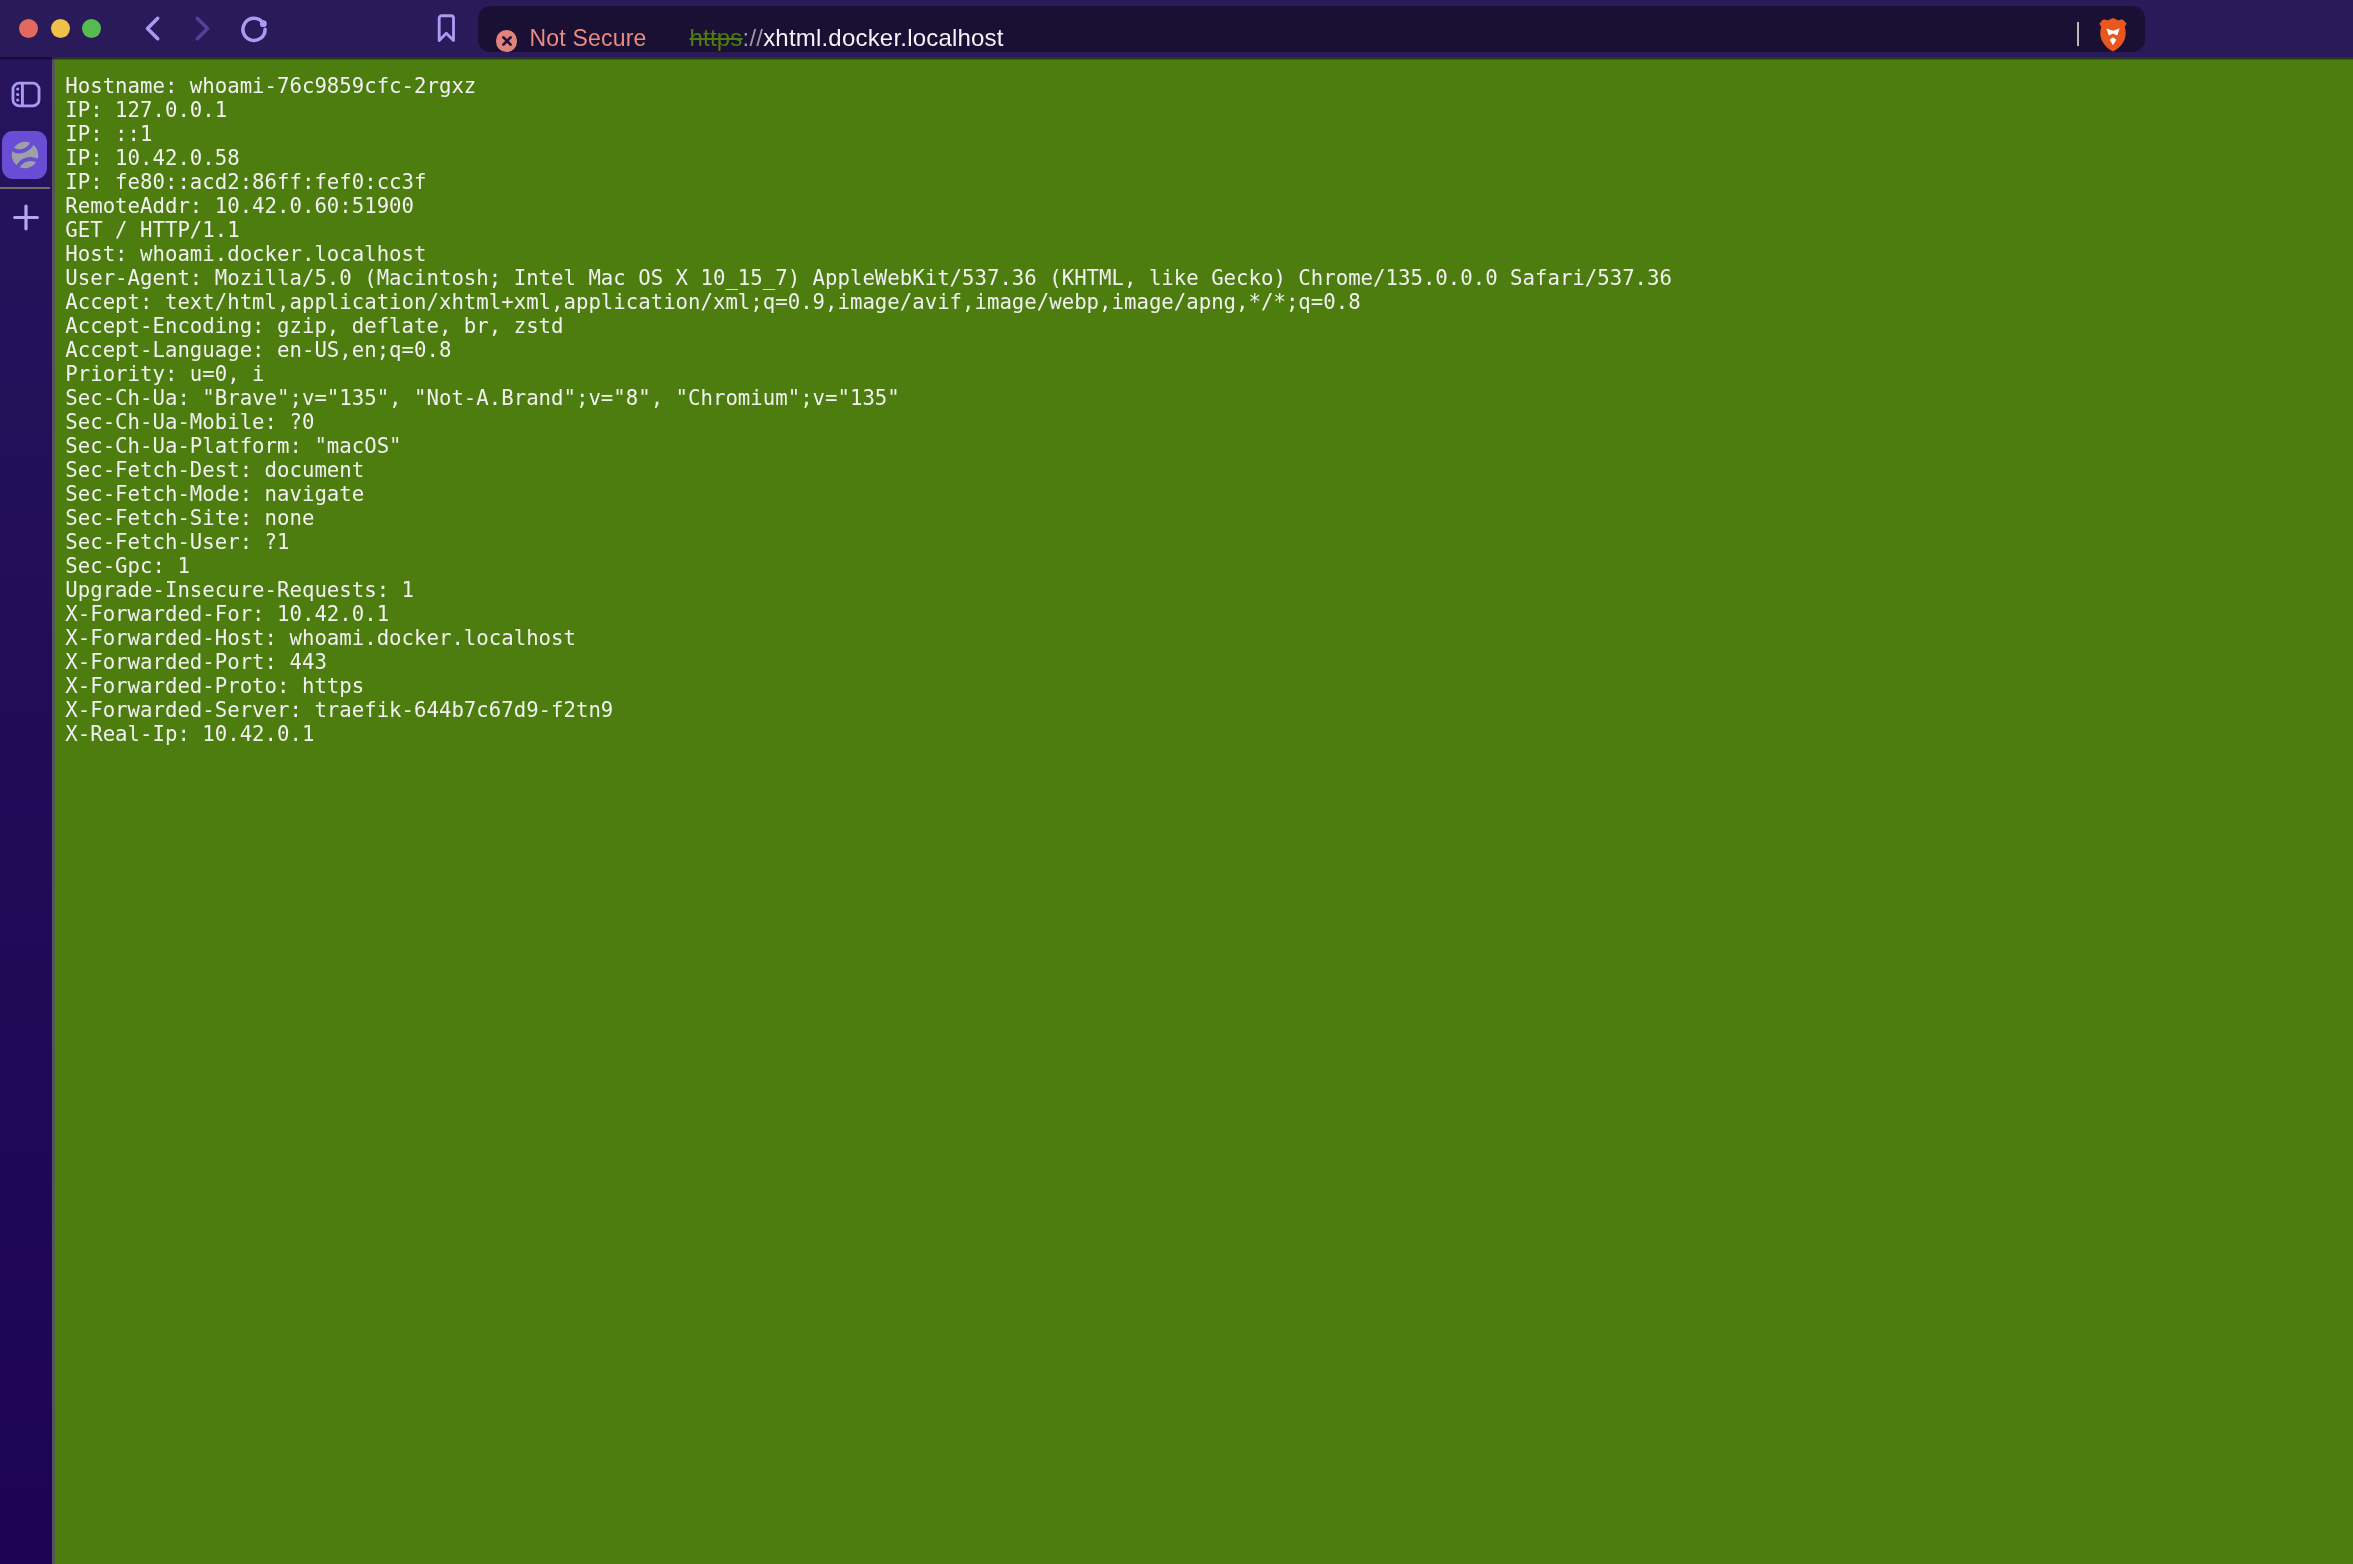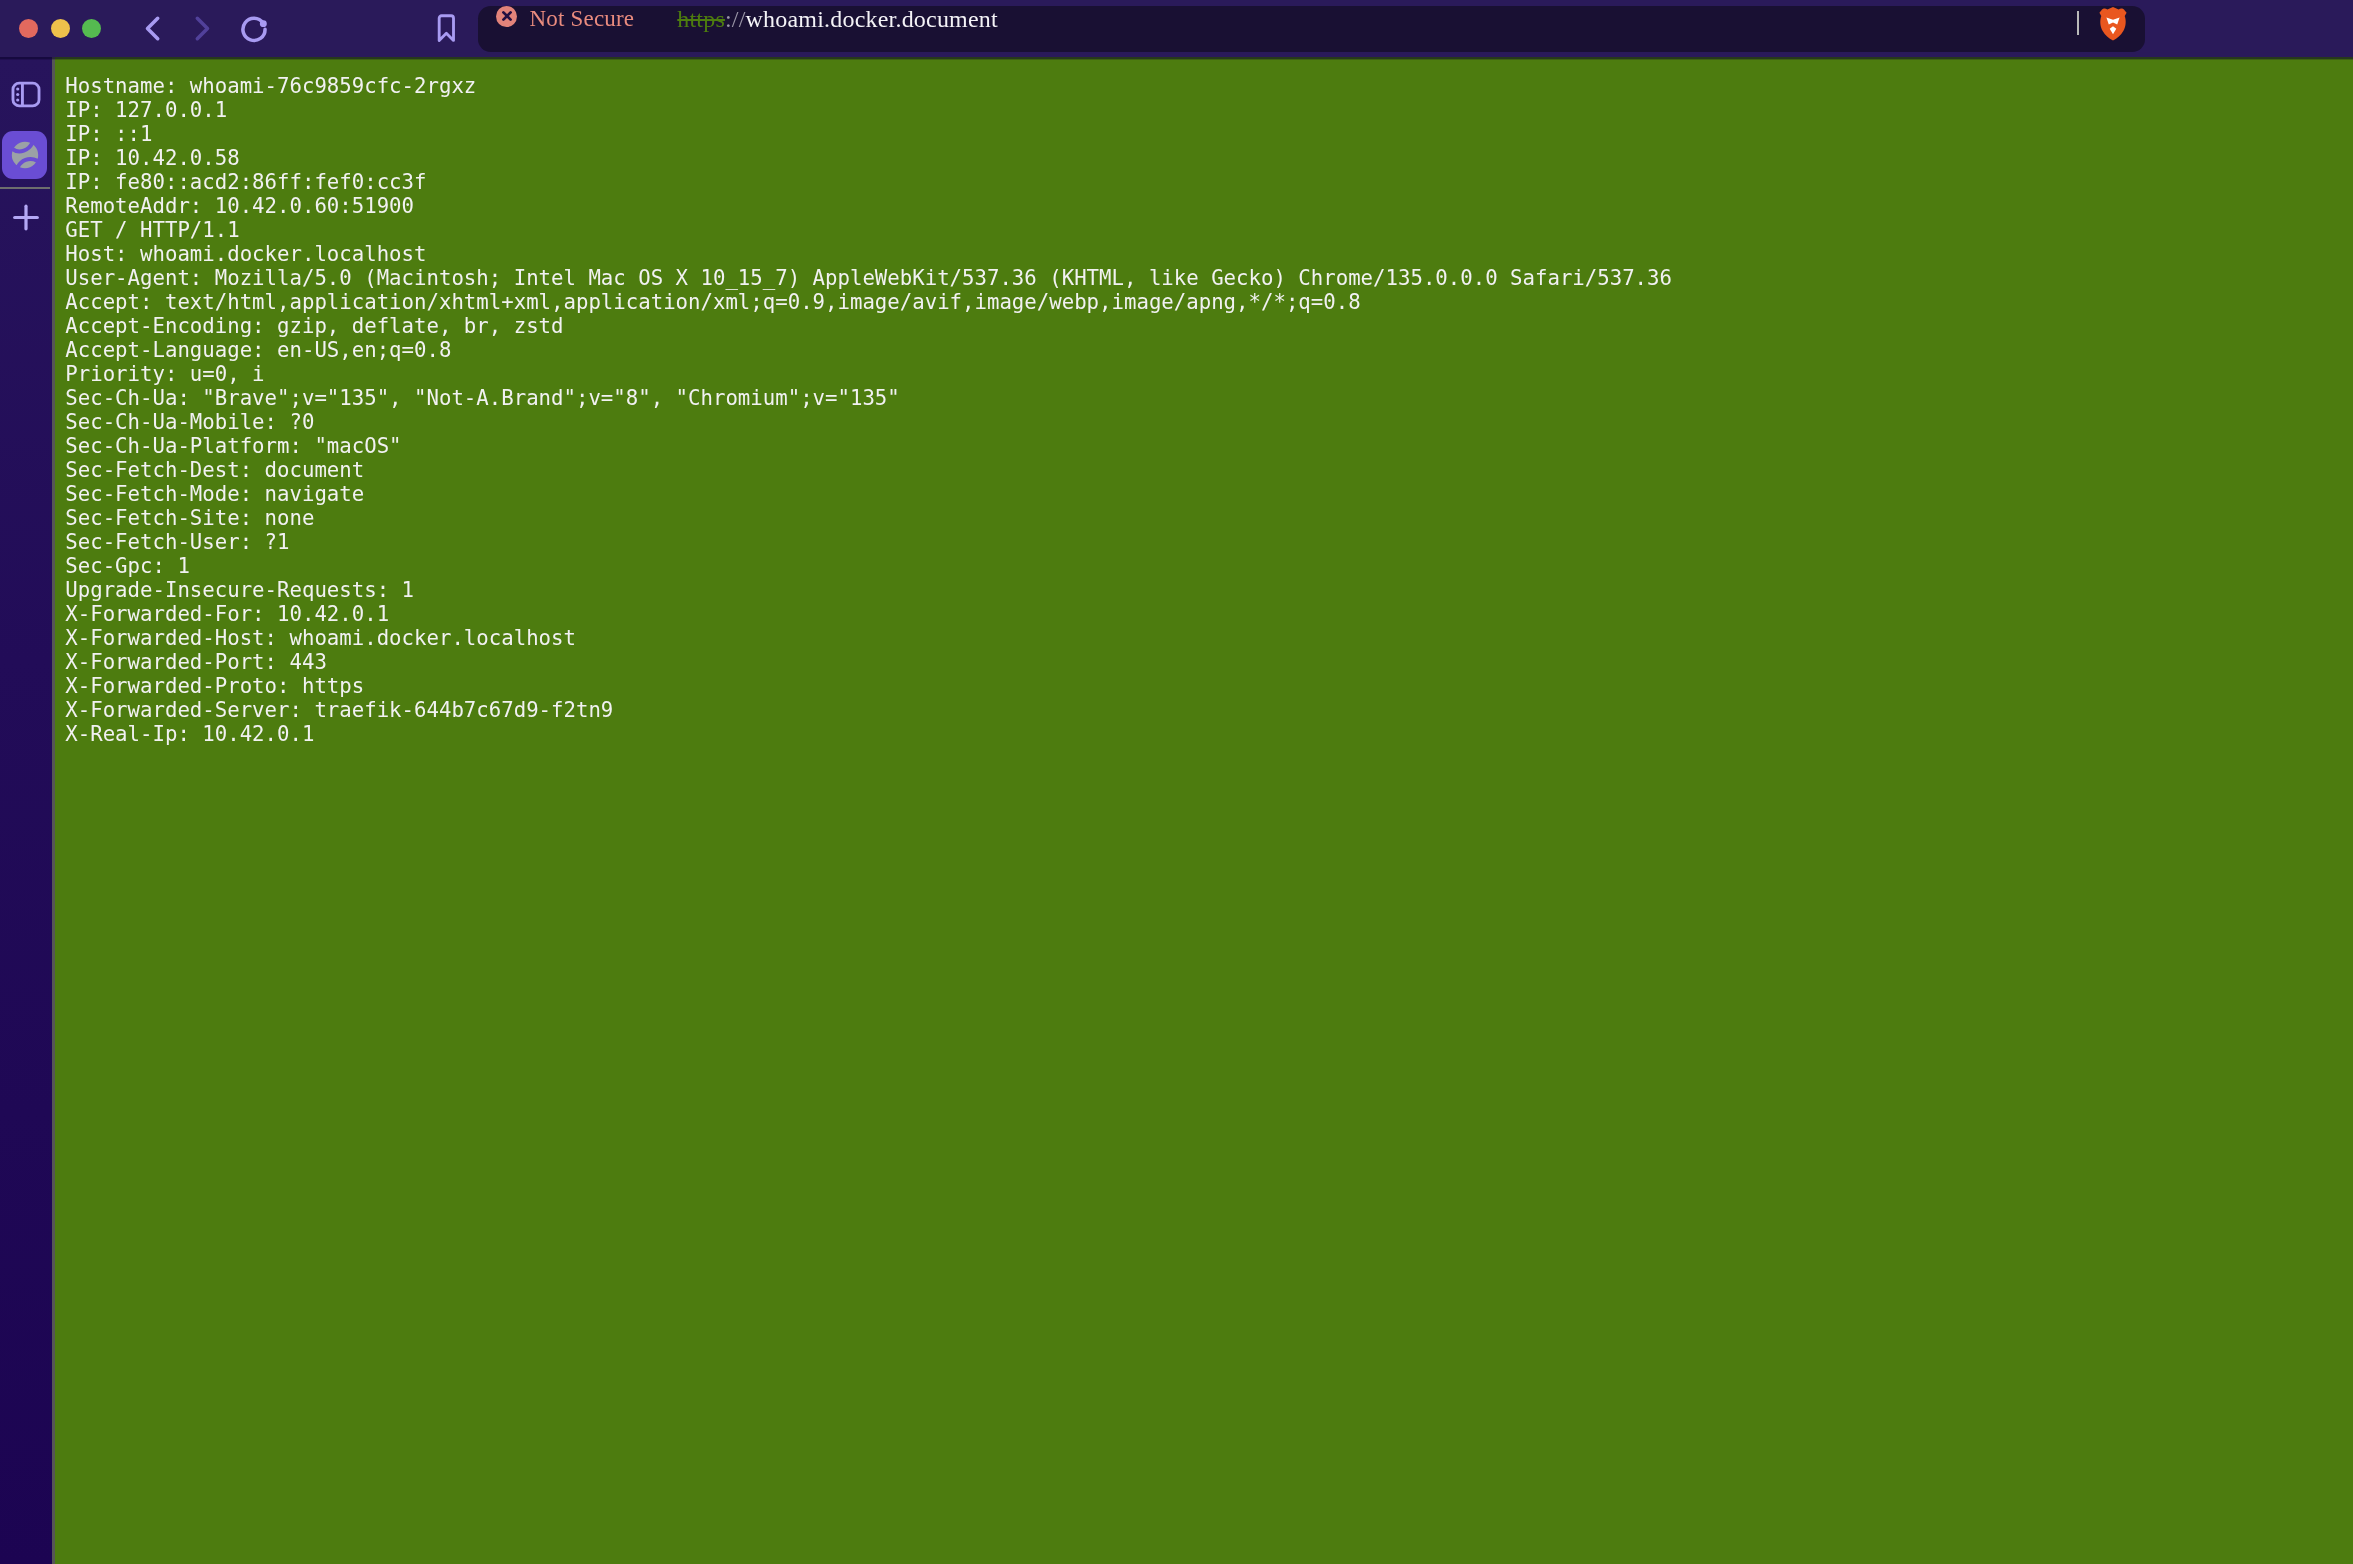--- a/index.html
+++ b/index.html
@@ -27,24 +27,23 @@
 
   .navbtn { display: flex; align-items: center; justify-content: center; }
   .navbtn svg { display: block; }
 
   .url-field {
     height: 46px;
     width: 1667px;
     margin-left: 22px;
     background: #191033;
     border-radius: 12.7px;
-    display: flex; align-items: flex-start;
+    display: flex; align-items: flex-end;
     padding: 0 17.5px 0 17.5px;
     flex: 0 0 auto;
-    font-family: Liberation Serif, serif;
   }
   .warn-badge {
     width: 21.5px; height: 21.5px; border-radius: 50%;
     background: #e2837a;
     display: flex; align-items: center; justify-content: center;
     flex: 0 0 auto;
   }
   .not-secure {
     color: #e98b7e;
     font-size: 23px;
@@ -144,21 +143,21 @@
 
   <div class="url-field">
     <span class="warn-badge">
       <svg width="12" height="12" viewBox="0 0 15 15">
         <line x1="3" y1="3" x2="12" y2="12" stroke="#241042" stroke-width="3.4" stroke-linecap="round"></line>
         <line x1="12" y1="3" x2="3" y2="12" stroke="#241042" stroke-width="3.4" stroke-linecap="round"></line>
       </svg>
     </span>
     <span class="not-secure">Not Secure</span>
 
-    <span class="url-text"><span class="url-scheme">https</span><span class="url-sep">://</span><span class="url-host">whoami.docker.document</span></span>
+    <span class="url-text"><span class="url-scheme">https</span><span class="url-sep">://</span><span class="url-host">xhtml.docker.localhost</span></span>
 
     <span class="url-right">
       <span class="vsep"></span>
       <span style="display:flex">
         <svg width="30" height="35" viewBox="0 0 64 74">
           <path d="M32 2 L44 7 C49 4 54 5 57 9 L61 14 L57 21 C61 32 59 45 54 53 C49 62 41 69 32 73 C23 69 15 62 10 53 C5 45 3 32 7 21 L3 14 L7 9 C10 5 15 4 20 7 Z" fill="#e9571f"></path>
           <path d="M18 24 L32 29 L46 24 L41 39 L32 35 L23 39 Z" fill="#ffffff"></path>
           <path d="M25 48 L32 60 L39 48 L32 43 Z" fill="#ffffff"></path>
         </svg>
       </span>

